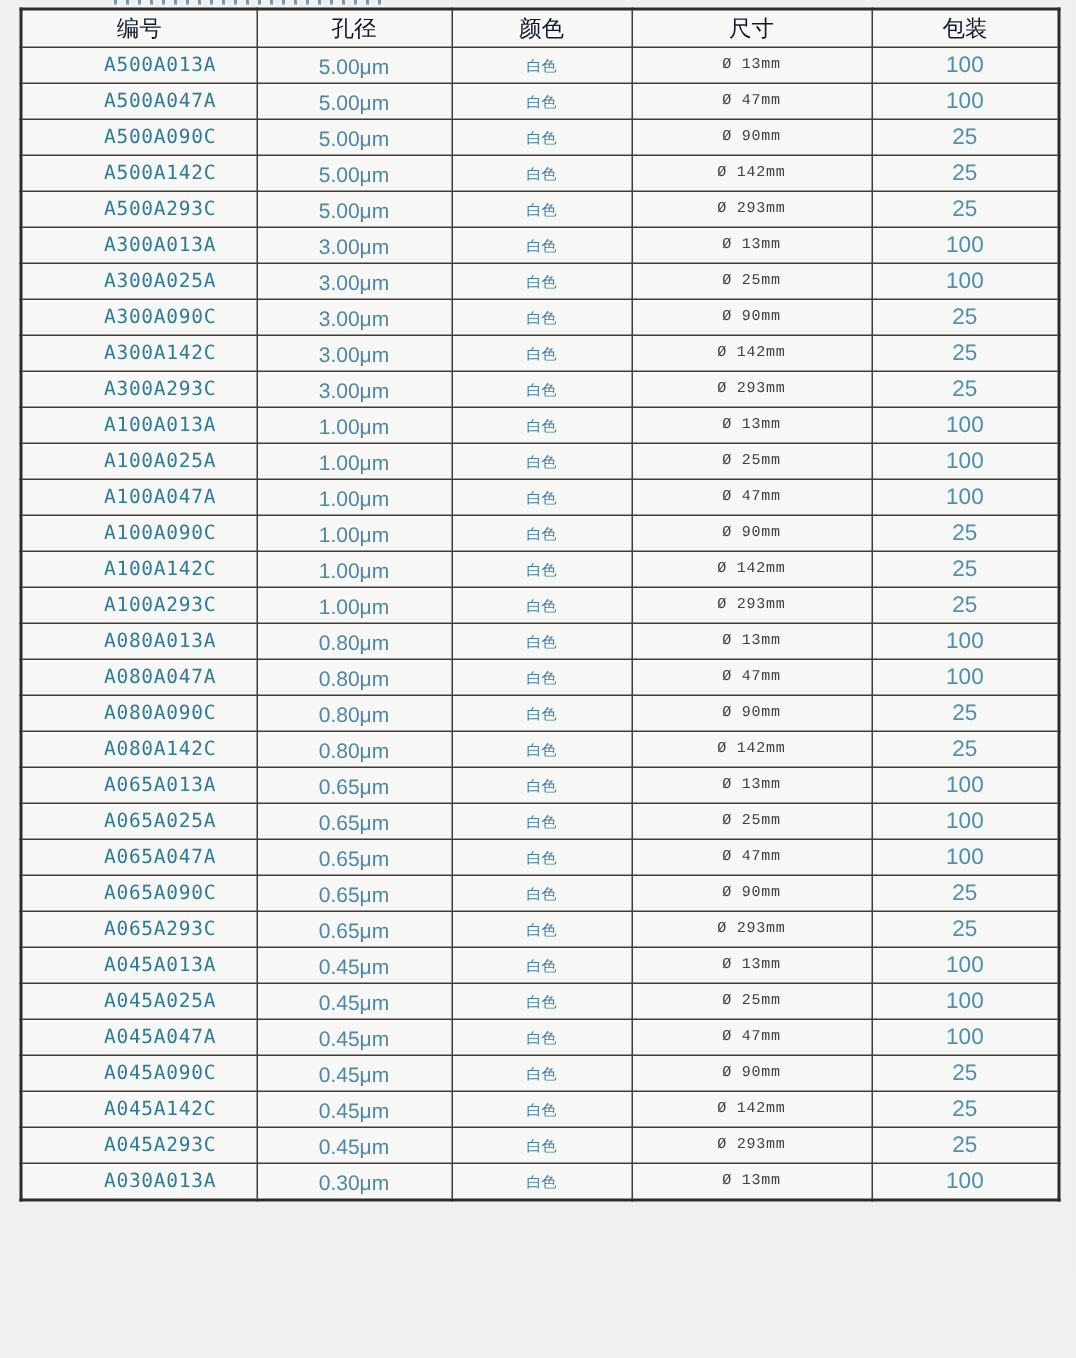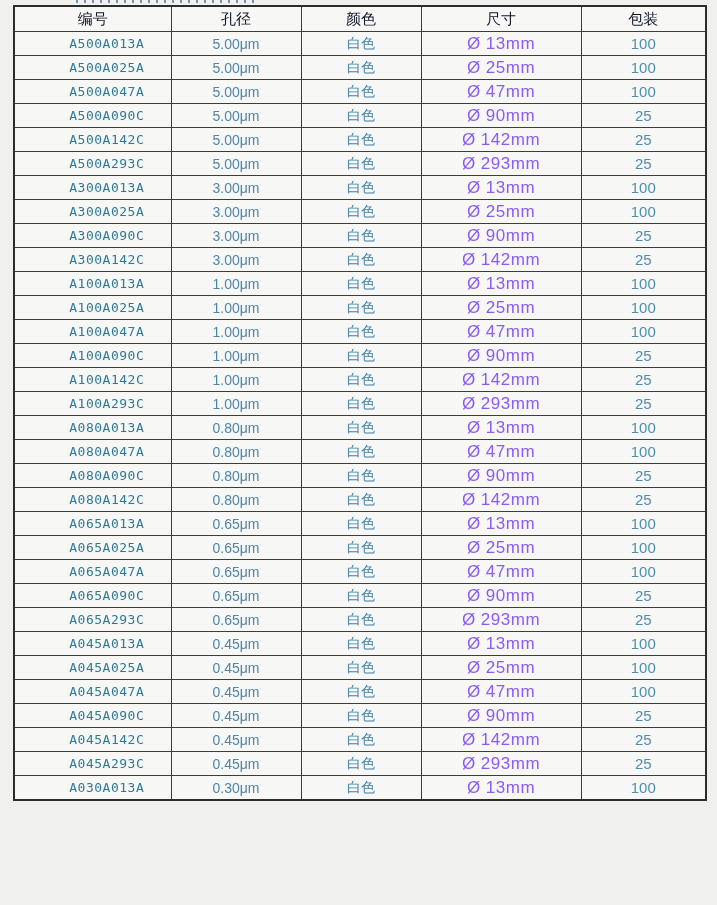--- a/index.html
+++ b/index.html
@@ -47,28 +47,28 @@
     color:#2f7a96;
     letter-spacing:.5px;
     padding-left:28px;
   }
   td.pore {
     font-family:"Liberation Sans", sans-serif;
     font-size:14px;
     color:#4d86a6;
   }
   td.color {
-    font-size:14px;
+    font-size:10px;
     color:#4181a6;
     font-family:Liberation Sans, sans-serif;
   }
   td.size {
-    font-family:Liberation Sans, sans-serif;
-    font-size:17px;
-    color:#8b5cf6;
+    font-family:Liberation Mono, monospace;
+    font-size:10px;
+    color:#404040;
     letter-spacing:.5px;
   }
   td.qty {
     font-family:"Liberation Sans", sans-serif;
     font-size:15px;
     color:#4e8fb0;
     margin-left:40px;
   }
 </style>
 </head>
@@ -95,80 +95,80 @@
   </thead>
   <tbody>
       <tr>
         <td class="code">A500A013A</td>
         <td class="pore">5.00μm</td>
         <td class="color">白色</td>
         <td class="size">Ø 13mm</td>
         <td class="qty">100</td>
       </tr>
       <tr>
-        <td class="code">A500A025A</td>
-        <td class="pore">5.00μm</td>
+        <td class="code">A500A047A</td>
+        <td class="pore">5.00μm</td>
+        <td class="color">白色</td>
+        <td class="size">Ø 47mm</td>
+        <td class="qty">100</td>
+      </tr>
+      <tr>
+        <td class="code">A500A090C</td>
+        <td class="pore">5.00μm</td>
+        <td class="color">白色</td>
+        <td class="size">Ø 90mm</td>
+        <td class="qty">25</td>
+      </tr>
+      <tr>
+        <td class="code">A500A142C</td>
+        <td class="pore">5.00μm</td>
+        <td class="color">白色</td>
+        <td class="size">Ø 142mm</td>
+        <td class="qty">25</td>
+      </tr>
+      <tr>
+        <td class="code">A500A293C</td>
+        <td class="pore">5.00μm</td>
+        <td class="color">白色</td>
+        <td class="size">Ø 293mm</td>
+        <td class="qty">25</td>
+      </tr>
+      <tr>
+        <td class="code">A300A013A</td>
+        <td class="pore">3.00μm</td>
+        <td class="color">白色</td>
+        <td class="size">Ø 13mm</td>
+        <td class="qty">100</td>
+      </tr>
+      <tr>
+        <td class="code">A300A025A</td>
+        <td class="pore">3.00μm</td>
         <td class="color">白色</td>
         <td class="size">Ø 25mm</td>
         <td class="qty">100</td>
       </tr>
       <tr>
-        <td class="code">A500A047A</td>
-        <td class="pore">5.00μm</td>
-        <td class="color">白色</td>
-        <td class="size">Ø 47mm</td>
-        <td class="qty">100</td>
-      </tr>
-      <tr>
-        <td class="code">A500A090C</td>
-        <td class="pore">5.00μm</td>
-        <td class="color">白色</td>
-        <td class="size">Ø 90mm</td>
-        <td class="qty">25</td>
-      </tr>
-      <tr>
-        <td class="code">A500A142C</td>
-        <td class="pore">5.00μm</td>
-        <td class="color">白色</td>
-        <td class="size">Ø 142mm</td>
-        <td class="qty">25</td>
-      </tr>
-      <tr>
-        <td class="code">A500A293C</td>
-        <td class="pore">5.00μm</td>
-        <td class="color">白色</td>
-        <td class="size">Ø 293mm</td>
-        <td class="qty">25</td>
-      </tr>
-      <tr>
-        <td class="code">A300A013A</td>
-        <td class="pore">3.00μm</td>
-        <td class="color">白色</td>
-        <td class="size">Ø 13mm</td>
-        <td class="qty">100</td>
-      </tr>
-      <tr>
-        <td class="code">A300A025A</td>
-        <td class="pore">3.00μm</td>
-        <td class="color">白色</td>
-        <td class="size">Ø 25mm</td>
-        <td class="qty">100</td>
-      </tr>
-      <tr>
         <td class="code">A300A090C</td>
         <td class="pore">3.00μm</td>
         <td class="color">白色</td>
         <td class="size">Ø 90mm</td>
         <td class="qty">25</td>
       </tr>
       <tr>
         <td class="code">A300A142C</td>
         <td class="pore">3.00μm</td>
         <td class="color">白色</td>
         <td class="size">Ø 142mm</td>
+        <td class="qty">25</td>
+      </tr>
+      <tr>
+        <td class="code">A300A293C</td>
+        <td class="pore">3.00μm</td>
+        <td class="color">白色</td>
+        <td class="size">Ø 293mm</td>
         <td class="qty">25</td>
       </tr>
       <tr>
         <td class="code">A100A013A</td>
         <td class="pore">1.00μm</td>
         <td class="color">白色</td>
         <td class="size">Ø 13mm</td>
         <td class="qty">100</td>
       </tr>
       <tr>

